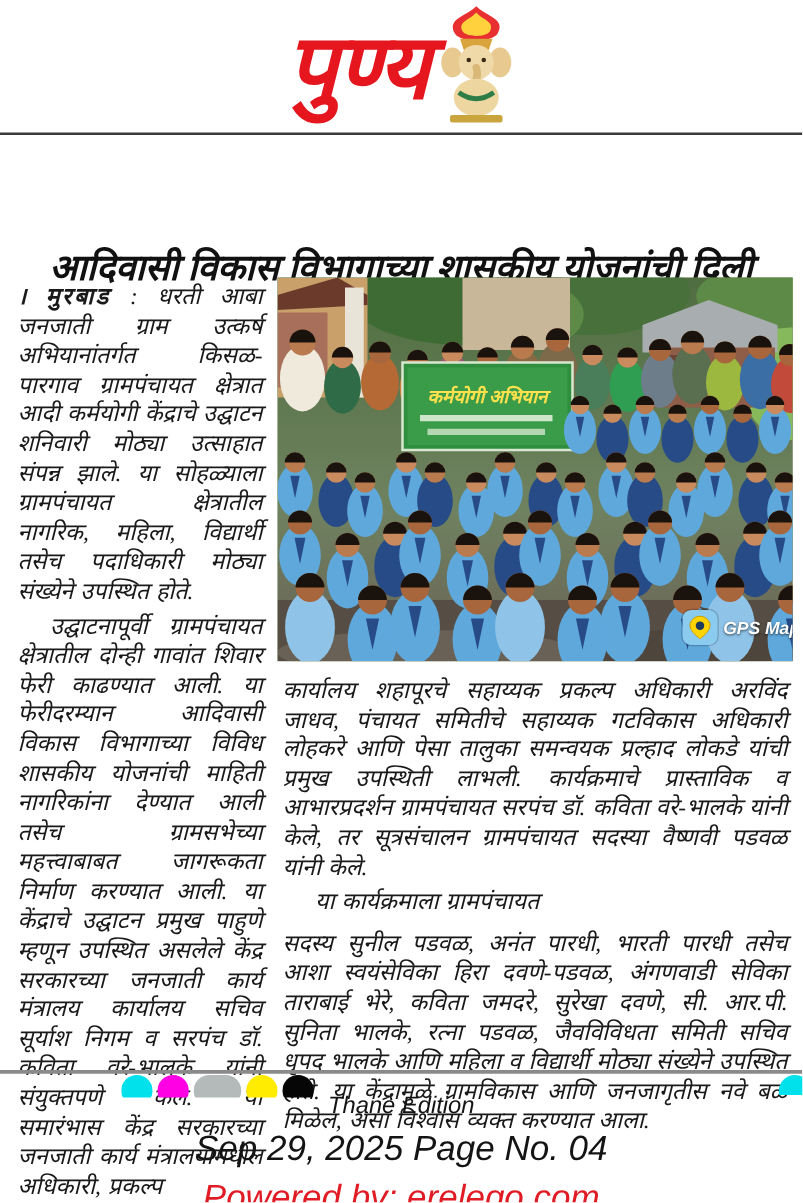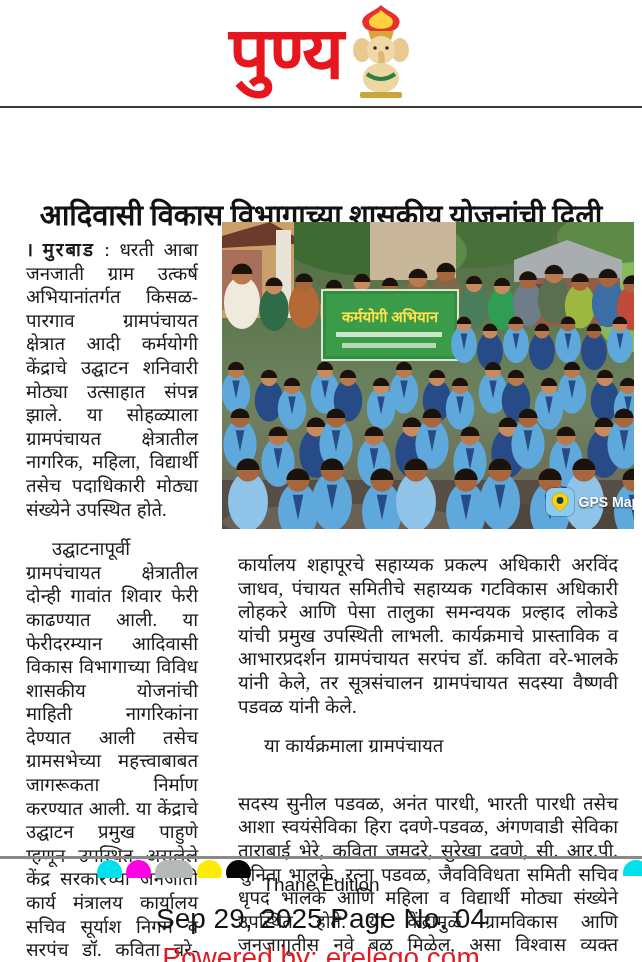--- a/index.html
+++ b/index.html
@@ -1,35 +1,35 @@
 <!DOCTYPE html>
 <html><head>
 <meta charset="utf-8">
 <style>
   html,body{margin:0;padding:0;background:#ffffff;}
   .page{
     position:relative;width:642px;height:962px;background:#ffffff;overflow:hidden;
-    font-family:"Liberation Serif","DejaVu Serif",serif;color:#1b1b1b;
+    font-family:"Liberation Serif","DejaVu Serif",serif;color:#1b1b1b;font-style:italic;
   }
   
   .masthead{position:absolute;top:4px;left:0;right:0;height:100px;
     display:flex;align-items:center;justify-content:center;gap:6px;}
   .masthead-word{font-size:72px;font-weight:800;line-height:1;letter-spacing:-1px;
     font-family:"Liberation Serif","DejaVu Serif",serif;}
   .rule-top{position:absolute;top:106px;left:0;right:0;height:2px;background:#3a3a3a;}
   
   .headline{position:absolute;top:110px;left:6px;right:6px;text-align:center;
     font-size:44px;font-weight:800;color:#0d0d0d;line-height:1.25;letter-spacing:-0.5px;}
   .subheadline{position:absolute;top:173px;left:6px;right:6px;text-align:center;
     font-size:29px;font-weight:700;color:#111;line-height:1.3;}
   
   .article{position:absolute;top:222px;left:10px;right:8px;display:flex;gap:8px;}
   .col-left{width:204px;flex:0 0 204px;}
   .right-area{flex:1;min-width:0;}
-  .bodytext{font-size:18.6px;line-height:23.6px;text-align:justify;margin:16px;
+  .bodytext{font-size:18.6px;line-height:23.6px;text-align:justify;margin:4px;
     color:#191919;word-spacing:1px;}
   .bodytext + .bodytext{text-indent:26px;}
   .dateline{font-weight:800;letter-spacing:2px;}
   .dl-mark{font-weight:800;}
   
   .photo{position:relative;width:100%;height:307px;margin:0;overflow:hidden;background:#5c7a4a;}
   .photo svg{display:block;}
   .gps-badge{position:absolute;right:-6px;bottom:13px;display:flex;align-items:center;gap:5px;}
   .gps-icon{width:28px;height:28px;border-radius:7px;background:#8ccbf0;
     display:flex;align-items:center;justify-content:center;box-shadow:0 0 0 1px rgba(0,0,0,.2);}

